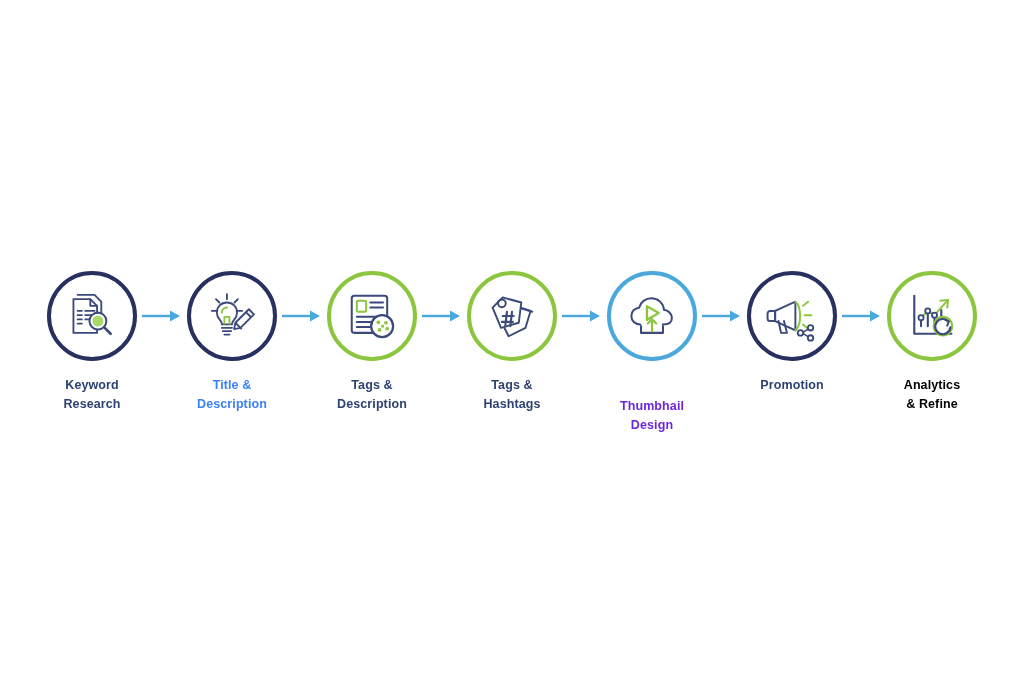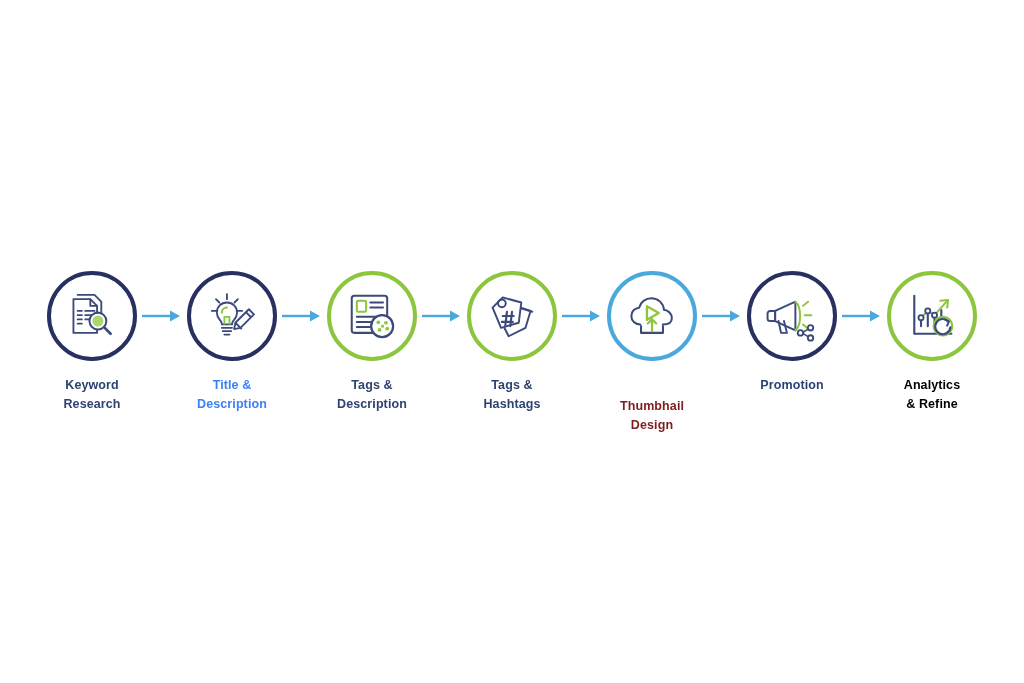--- a/index.html
+++ b/index.html
@@ -218,21 +218,21 @@
           <path d="M26 20.5 L40 28.5 L26 36.5 Z" fill="none" stroke="#8cc63e" stroke-width="2.8" stroke-linejoin="round"></path>
           <g fill="none" stroke="#3b4a7a" stroke-width="2.4" stroke-linecap="round" stroke-linejoin="round">
             <path d="M19 44v8h26v-8"></path>
           </g>
           <g fill="none" stroke="#8cc63e" stroke-width="2.6" stroke-linecap="round" stroke-linejoin="round">
             <line x1="32" y1="50" x2="32" y2="36"></line>
             <path d="M27 41l5-5 5 5"></path>
           </g>
         </svg>
       </div>
-      <div class="step-label" style="color: #7f1d1d; margin-top: 36px;">Thumbhail
+      <div class="step-label" style="color: #6d28d9; margin-top: 36px;">Thumbhail
 Design</div>
     </div>
 
     <div class="connector">
       <svg width="40" height="14" viewBox="0 0 40 14">
         <line x1="0" y1="7" x2="30" y2="7" stroke="#4aa8dd" stroke-width="2.4"></line>
         <path d="M28 1.5 L38 7 L28 12.5 Z" fill="#4aa8dd"></path>
       </svg>
     </div>
 

